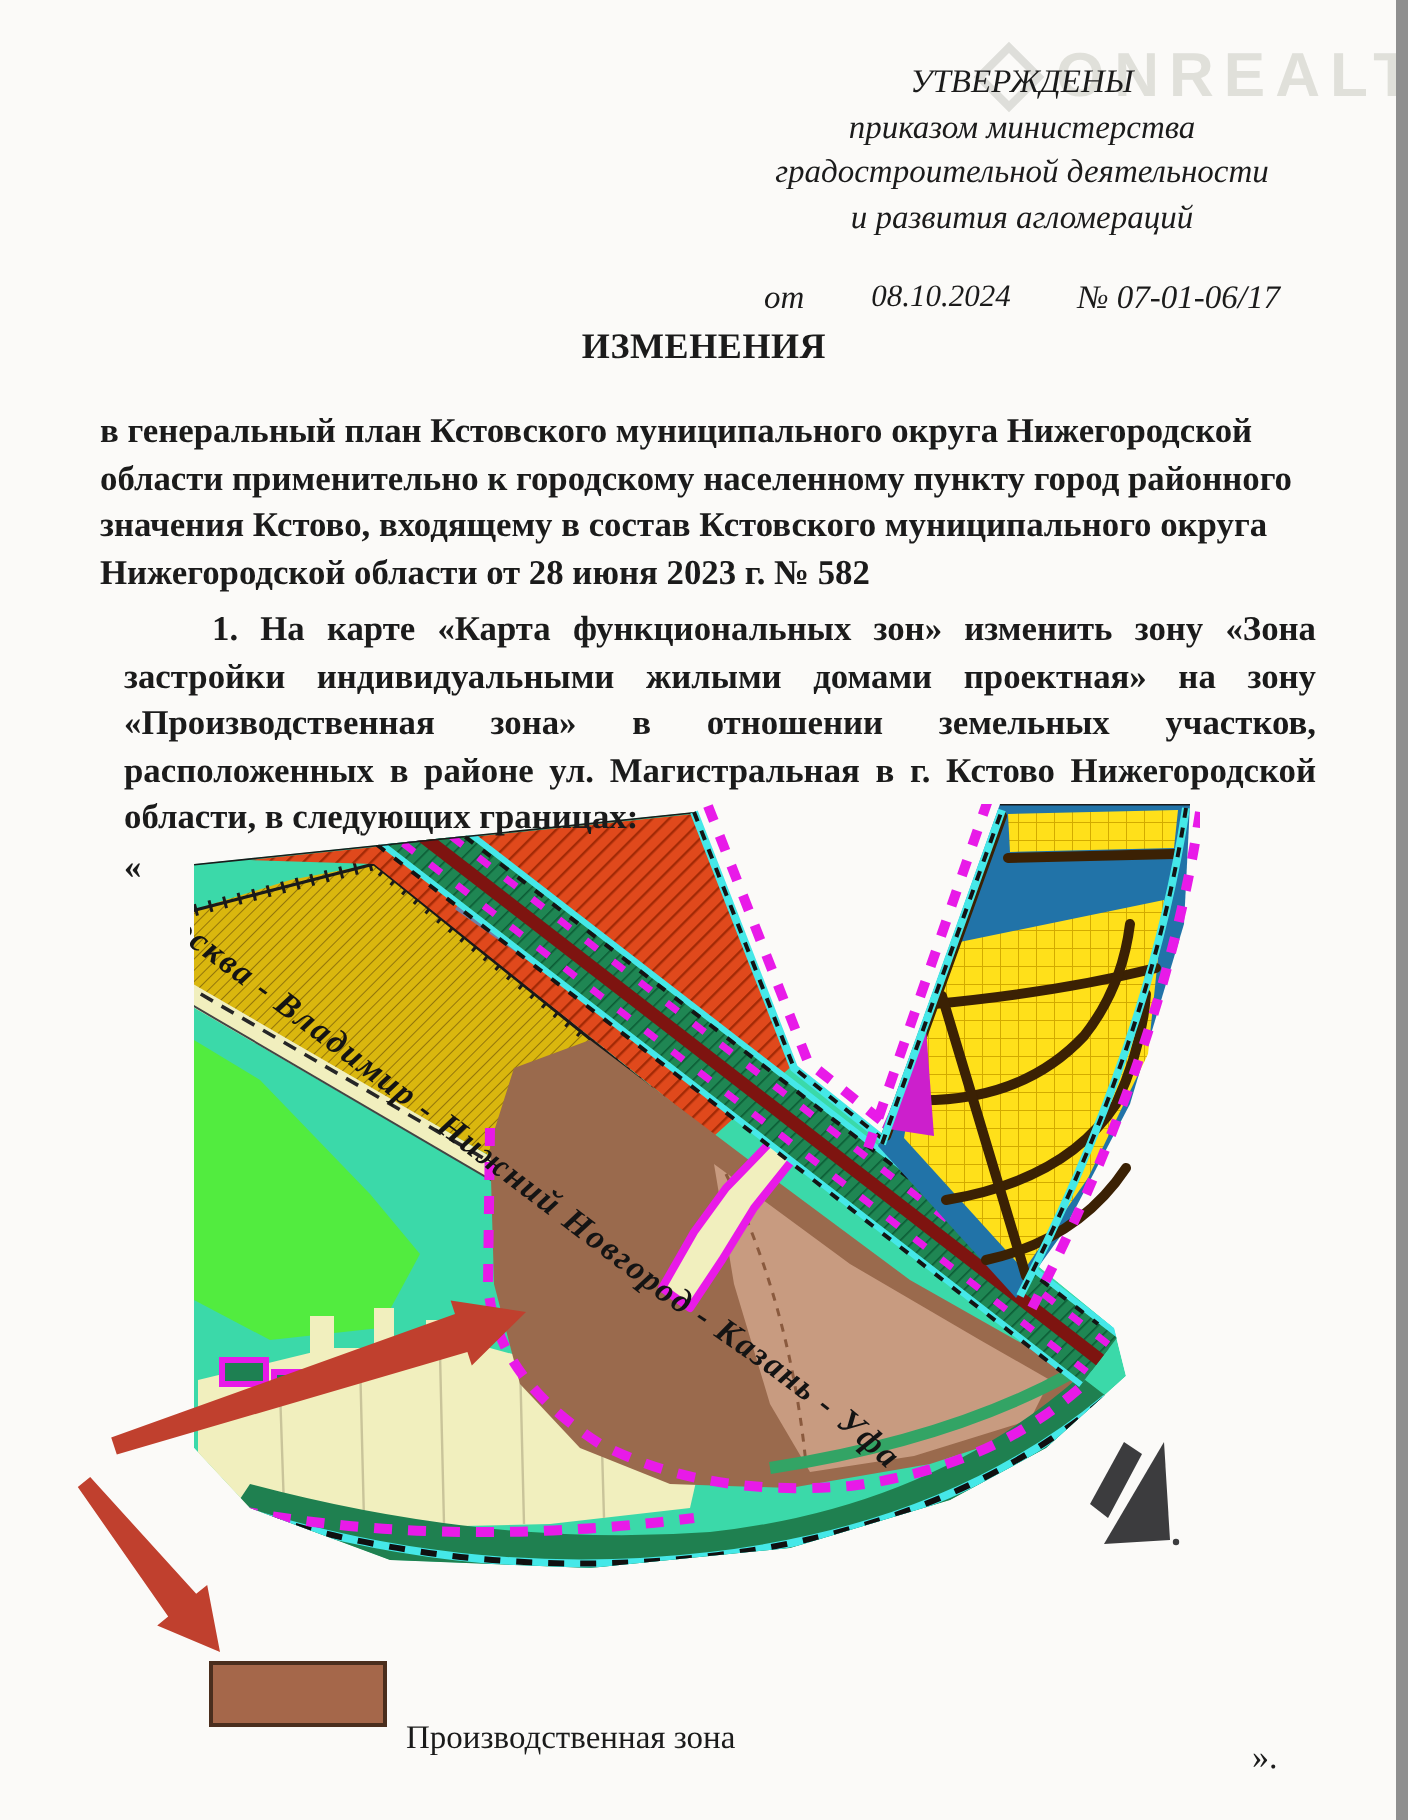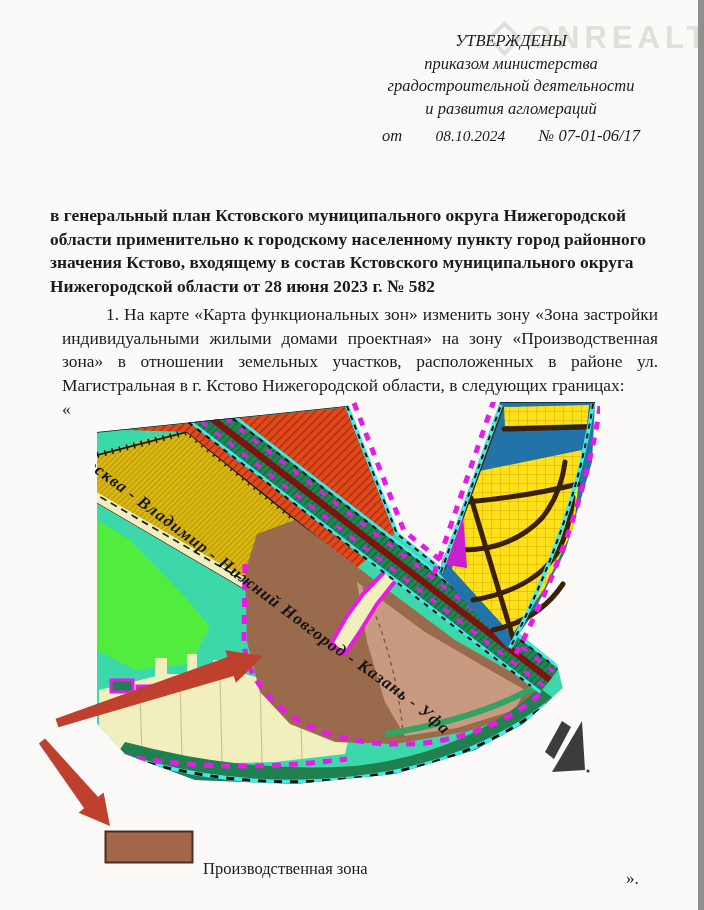--- a/index.html
+++ b/index.html
@@ -1,24 +1,24 @@
 <!DOCTYPE html>
 <html><head>
 <meta charset="utf-8">
 <style>
   html,body{margin:0;padding:0;}
   .page{position:relative;width:704px;height:910px;background:#fbfaf8;overflow:hidden;
         font-family:"Liberation Serif", serif;color:#1b1b1b;}
   .abs{position:absolute;}
   .approval{left:382px;top:30px;width:258px;text-align:center;font-size:16.5px;line-height:22.5px;z-index:2;font-style:italic;}
-  .approval-last{display:flex;justify-content:space-between;align-items:center;margin-top:5px;}
+  .approval-last{display:flex;justify-content:space-between;align-items:center;margin-top:18px;}
   .approval-date{font-size:15.5px;}
   .doc-title{left:0;top:163px;width:704px;text-align:center;font-weight:bold;font-size:18px;letter-spacing:.3px;z-index:2;}
   .subtitle{left:50px;top:204px;width:608px;text-align:left;font-weight:bold;font-size:17.4px;line-height:23.5px;z-index:2;}
-  .bodytext{left:62px;top:303px;width:596px;text-align:justify;font-size:17.4px;line-height:23.6px;z-index:2;}
+  .bodytext{left:62px;top:303px;width:596px;text-align:justify;font-size:17.4px;line-height:23.6px;z-index:2;font-weight:bold;}
   .bodytext p{margin:0;text-indent:44px;}
   .openquote{margin-top:1px;text-indent:0;text-align:left;}
   .closequote{left:626px;top:869px;font-size:17px;z-index:2;}
   .legend-title{left:267px;top:803px;font-size:15.5px;letter-spacing:.4px;z-index:2;}
   .legend-label{left:203px;top:836px;font-size:16.5px;z-index:2;margin-top:23px;}
   .watermark{left:492px;top:20px;display:flex;align-items:center;gap:11px;z-index:0;}
   .wm-diamond{width:17px;height:17px;border:4px solid #dededa;transform:rotate(45deg);}
   .wm-text{font-family:"Liberation Sans",sans-serif;font-weight:bold;font-size:31px;
            letter-spacing:5px;color:#e0e0da;}
   .scrollbar{right:0;top:0;width:6px;height:910px;background:#8f8f8f;z-index:6;}
@@ -41,20 +41,21 @@
     <div>приказом министерства</div>
     <div>градостроительной деятельности</div>
     <div>и развития агломераций</div>
     <div class="approval-last">
       <span>от</span>
       <span class="approval-date">08.10.2024</span>
       <span>№ 07-01-06/17</span>
     </div>
   </div>
 
+  <div class="abs doc-title">ИЗМЕНЕНИЯ</div>
 
   <div class="abs subtitle">
     <div>в генеральный план Кстовского муниципального округа Нижегородской</div>
     <div>области применительно к городскому населенному пункту город районного</div>
     <div>значения Кстово, входящему в состав Кстовского муниципального округа</div>
     <div>Нижегородской области от 28 июня 2023 г. № 582</div>
   </div>
 
   <div class="abs bodytext">
     <p>1. На карте «Карта функциональных зон» изменить зону «Зона застройки индивидуальными жилыми домами проектная» на зону «Производственная зона» в отношении земельных участков, расположенных в районе ул. Магистральная в г. Кстово Нижегородской области, в следующих границах:</p>

